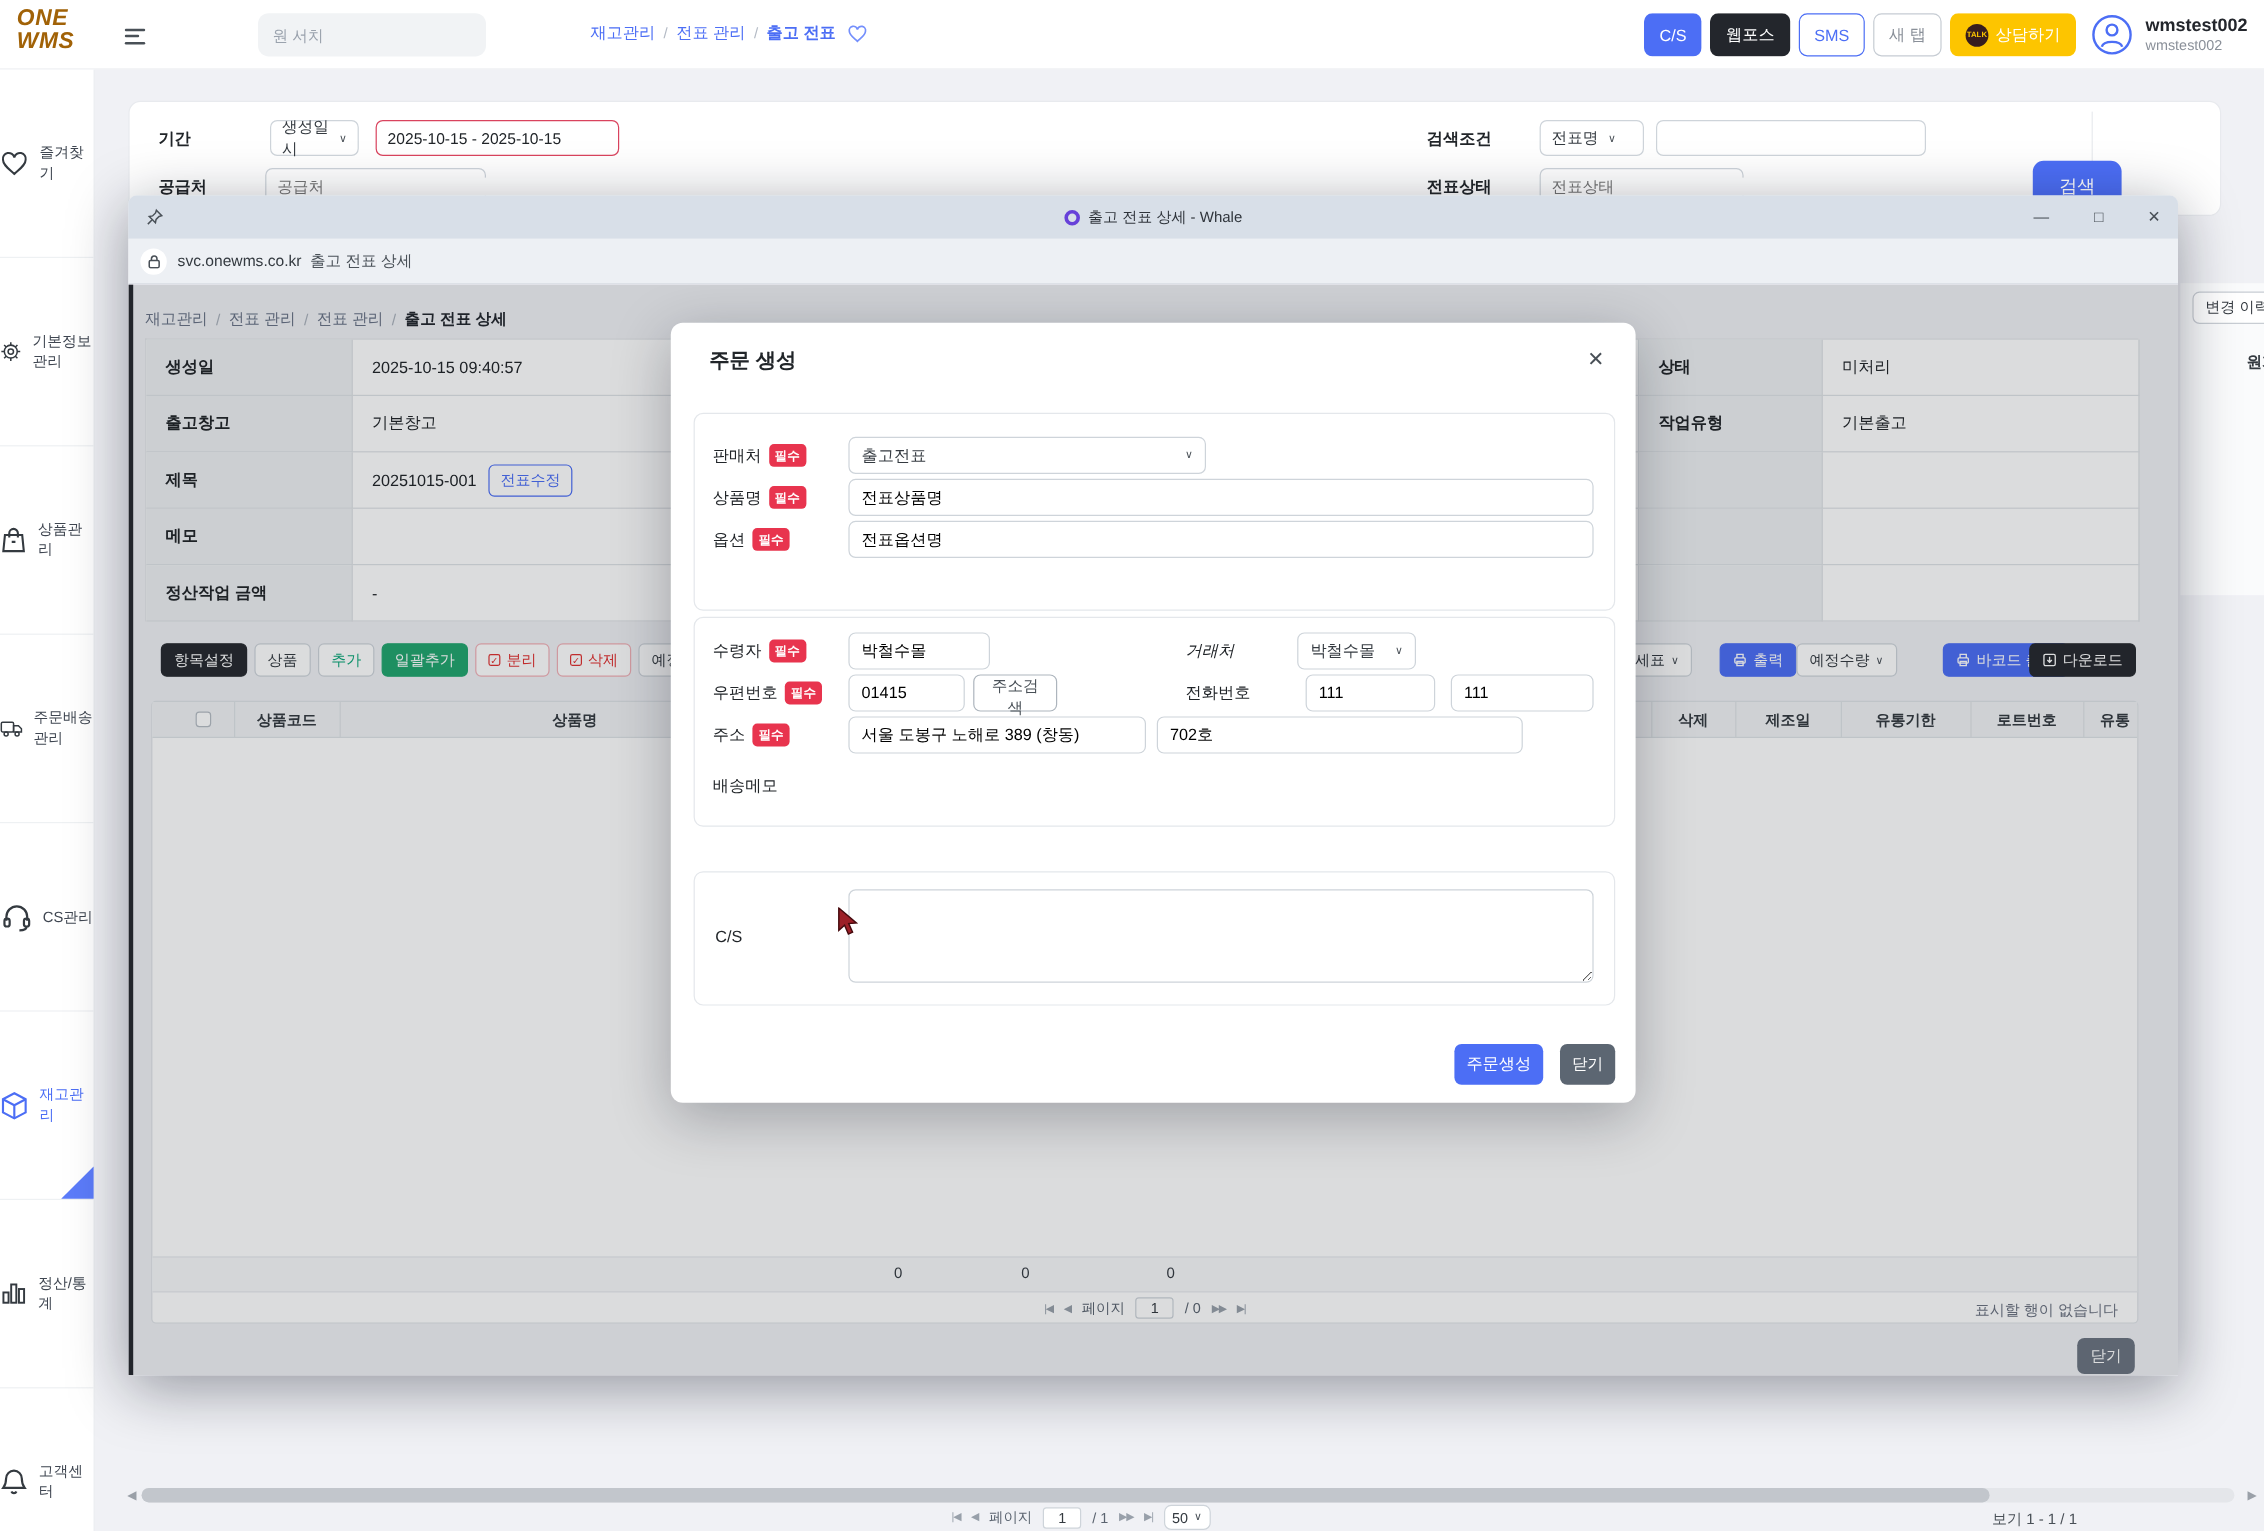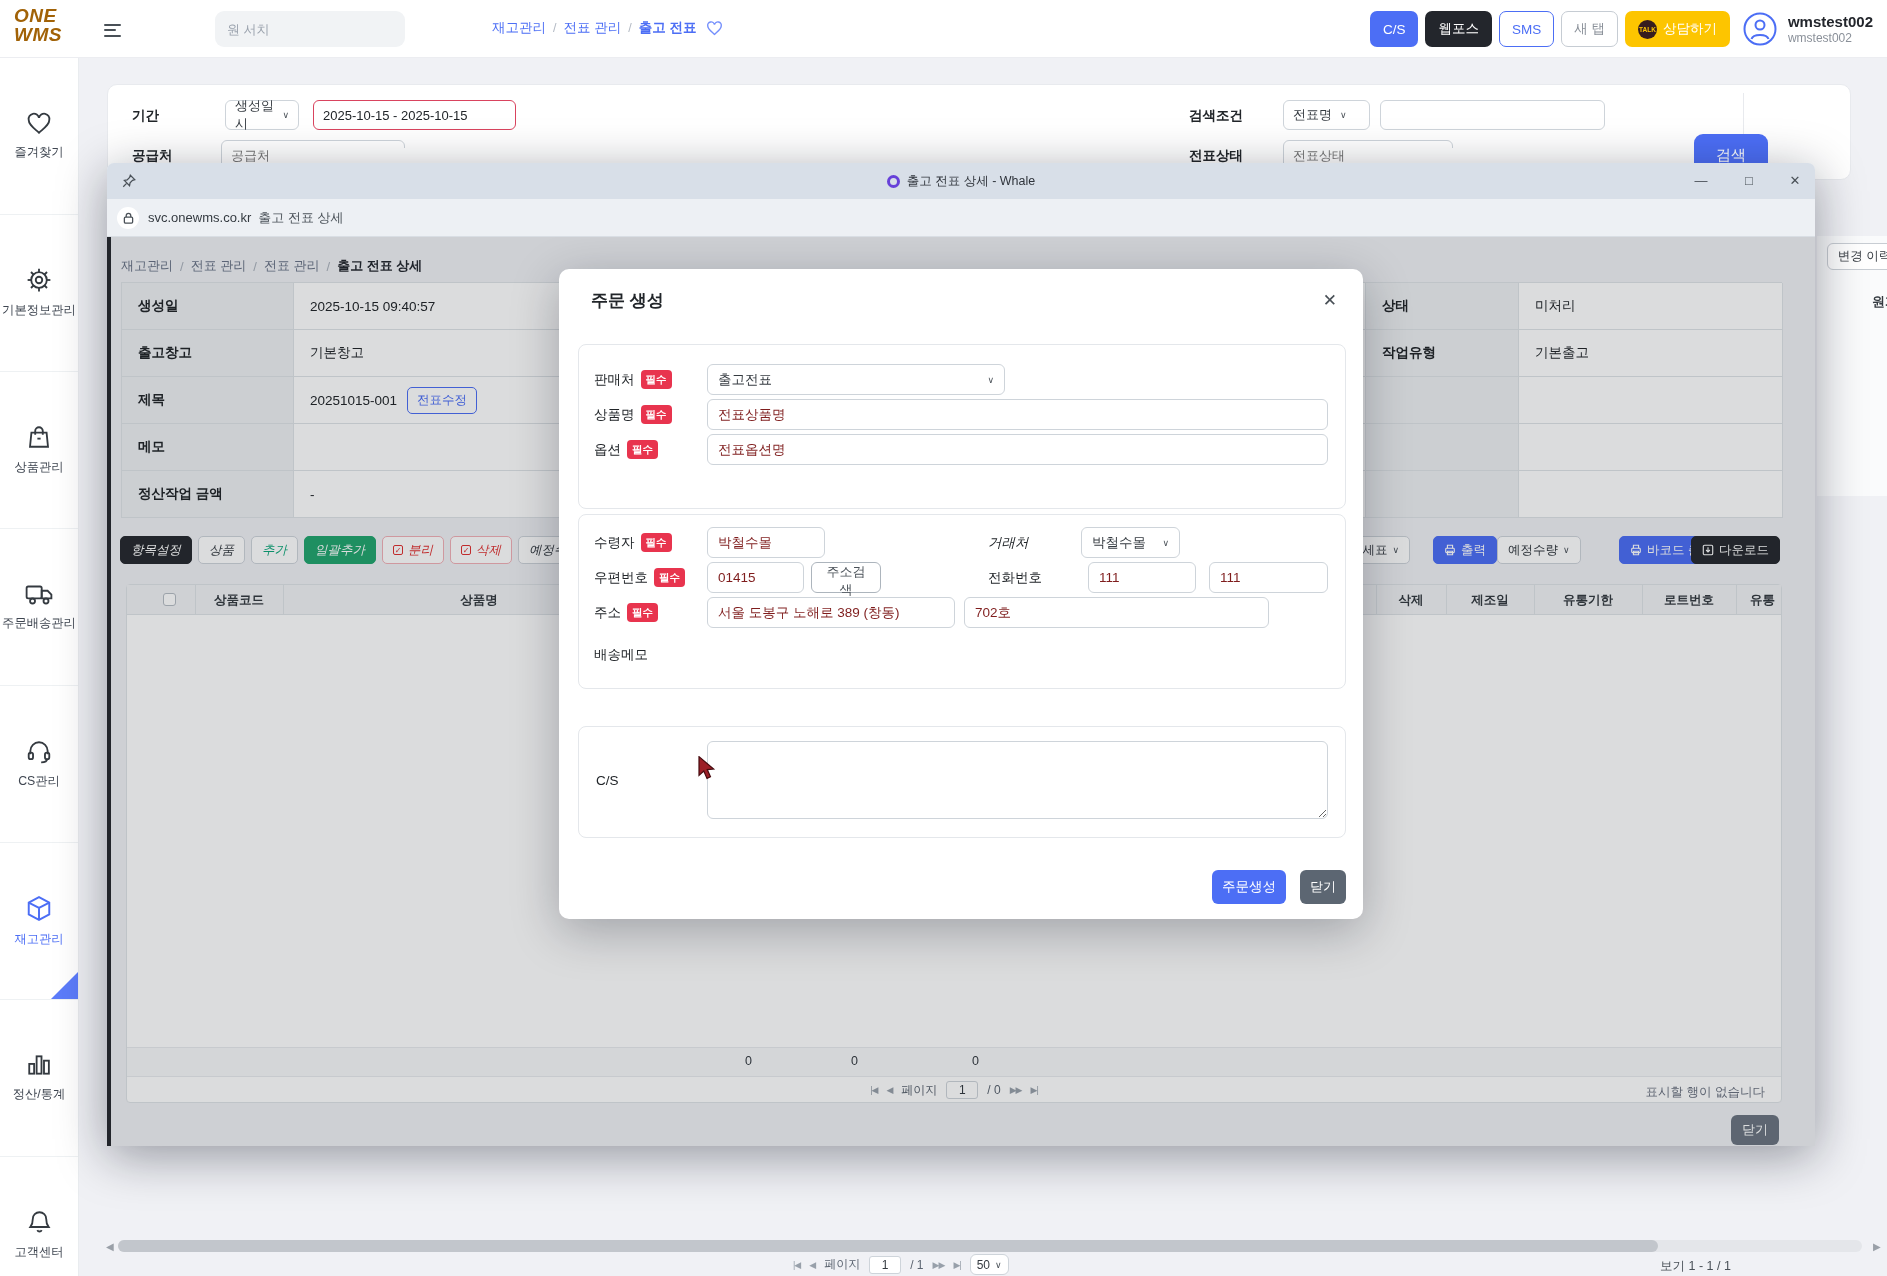--- a/index.html
+++ b/index.html
@@ -25,21 +25,21 @@
   .b-dark { background:#23262c; color:#fff; }
   .b-sms { background:#fff; color:#4c6ef5; border-color:#4c6ef5; }
   .b-tab { background:#fff; color:#8a9099; border-color:#c6ccd3; }
   .b-talk { background:#fdc500; color:#fff; gap:6px; }
   .talkdot { width:19px; height:19px; border-radius:50%; background:#371d1e; color:#fdc500; font-size:6.5px; font-weight:700; display:flex; align-items:center; justify-content:center; }
   .uname { font-size:15px; font-weight:700; color:#23262c; line-height:1.2; }
   .uid { font-size:12px; color:#8a9099; line-height:1.2; }
 
   
   #sidebar { left:0; top:58px; width:79px; height:1218px; background:#fff; border-right:1px solid #e9ecef; z-index:2; }
-  .sitem { position:relative; height:157px; display:flex; flex-direction:column; align-items:center; justify-content:center; gap:9px; border-bottom:1px solid #eef1f3; }
+  .sitem { position:relative; height:157px; display:flex; flex-direction:row; align-items:center; justify-content:center; gap:9px; border-bottom:1px solid #eef1f3; }
   .sitem span { font-size:12.3px; color:#3f4651; }
   .sitem.active span { color:#4c6ef5; }
   .tri { position:absolute; right:0; bottom:0; width:0; height:0; border-bottom:27px solid #5c7cfa; border-left:27px solid transparent; }
 
   
   .card { background:#fff; border:1px solid #e8eaee; border-radius:10px; }
   .flabel { font-size:13.5px; color:#212529; font-weight:600; }
   .fsel { border:1px solid #ced4da; border-radius:6px; background:#fff; height:30px; padding:0 9px; display:flex; align-items:center; gap:8px; font-size:13px; color:#343a40; cursor:pointer; }
   .chev { color:#495057; font-size:9px; }
   .finput { border:1px solid #ced4da; border-radius:6px; height:30px; font-size:13px; color:#343a40; padding:0 9px; outline:none; }
@@ -89,21 +89,21 @@
 
   
   .overlay { left:0; top:0; width:1708px; height:909px; background:rgba(15,18,24,.15); z-index:5; }
   #modal { left:452px; top:32px; width:804px; height:650px; background:#fff; border-radius:10px; box-shadow:0 12px 48px rgba(10,15,30,.28); z-index:8; }
   .mtitle { font-size:17px; color:#212529; font-weight:600; }
   .mclose { font-size:17px; color:#495057; cursor:pointer; }
   .fieldset { position:absolute; left:19px; width:768px; border:1px solid #e4e7eb; border-radius:8px; }
   .frow { display:flex; align-items:center; margin-bottom:4px; }
   .mlab { width:113px; display:flex; align-items:center; font-size:13.5px; color:#212529; white-space:nowrap; }
   .req { background:#e8344e; color:#fff; font-size:10.5px; font-weight:700; border-radius:4px; padding:2.5px 5px; margin-left:6px; }
-  .minput { height:31px; border:1px solid #ced4da; border-radius:6px; font-size:13.5px; color:#7f1d1d; padding:0 10px; outline:none; }
+  .minput { height:31px; border:1px solid #ced4da; border-radius:6px; font-size:13.5px; color:#000000; padding:0 10px; outline:none; }
   .msel { height:31px; border:1px solid #ced4da; border-radius:6px; display:flex; align-items:center; justify-content:space-between; padding:0 10px; font-size:13.5px; color:#343a40; cursor:pointer; }
   .mta { border:1px solid #ced4da; border-radius:6px; font-size:13.5px; color:#343a40; padding:6px 10px; outline:none; resize:both; font-family:"Liberation Sans","DejaVu Sans",sans-serif; }
   .zipbtn { height:31px; border:1px solid #adb5bd; background:#fff; border-radius:6px; font-size:13px; color:#495057; cursor:pointer; padding:0 10px; }
   .bluebtn { background:#4c6ef5; color:#fff; border:none; border-radius:6px; font-size:13.5px; cursor:pointer; }
 
   
   .hscroll-track { left:118px; top:1240px; width:1744px; height:12px; background:#e4e6ea; border-radius:6px; }
   .hscroll-thumb { left:118px; top:1240px; width:1540px; height:12px; background:#c2c6cc; border-radius:6px; cursor:grab; }
   .sarrow { color:#9aa0a8; font-size:10px; top:1241px; cursor:pointer; }
   .bpg { left:793px; top:1254px; display:flex; align-items:center; gap:9px; font-size:12px; color:#5b6470; }
@@ -354,21 +354,21 @@
       <div class="dcell"></div>
       <div class="dcell dlab"></div>
       <div class="dcell"></div>
 
       <div class="dcell dlab">정산작업 금액</div>
       <div class="dcell">-</div>
       <div class="dcell dlab"></div>
       <div class="dcell"></div>
     </div>
 
-    <div class="abs flex" style="left:13px;top:299px;gap:6px;font-style:italic;">
+    <div class="abs flex" style="left:27px;top:299px;gap:6px;">
       <div class="tbtn t-dark">항목설정</div>
       <div class="tbtn">상품</div>
       <div class="tbtn t-teal">추가</div>
       <div class="tbtn t-green">일괄추가</div>
       <div class="tbtn t-red">
           <span class="ckr">✓</span>
           <span>분리</span>
         </div>
       <div class="tbtn t-red">
           <span class="ckr">✓</span>

